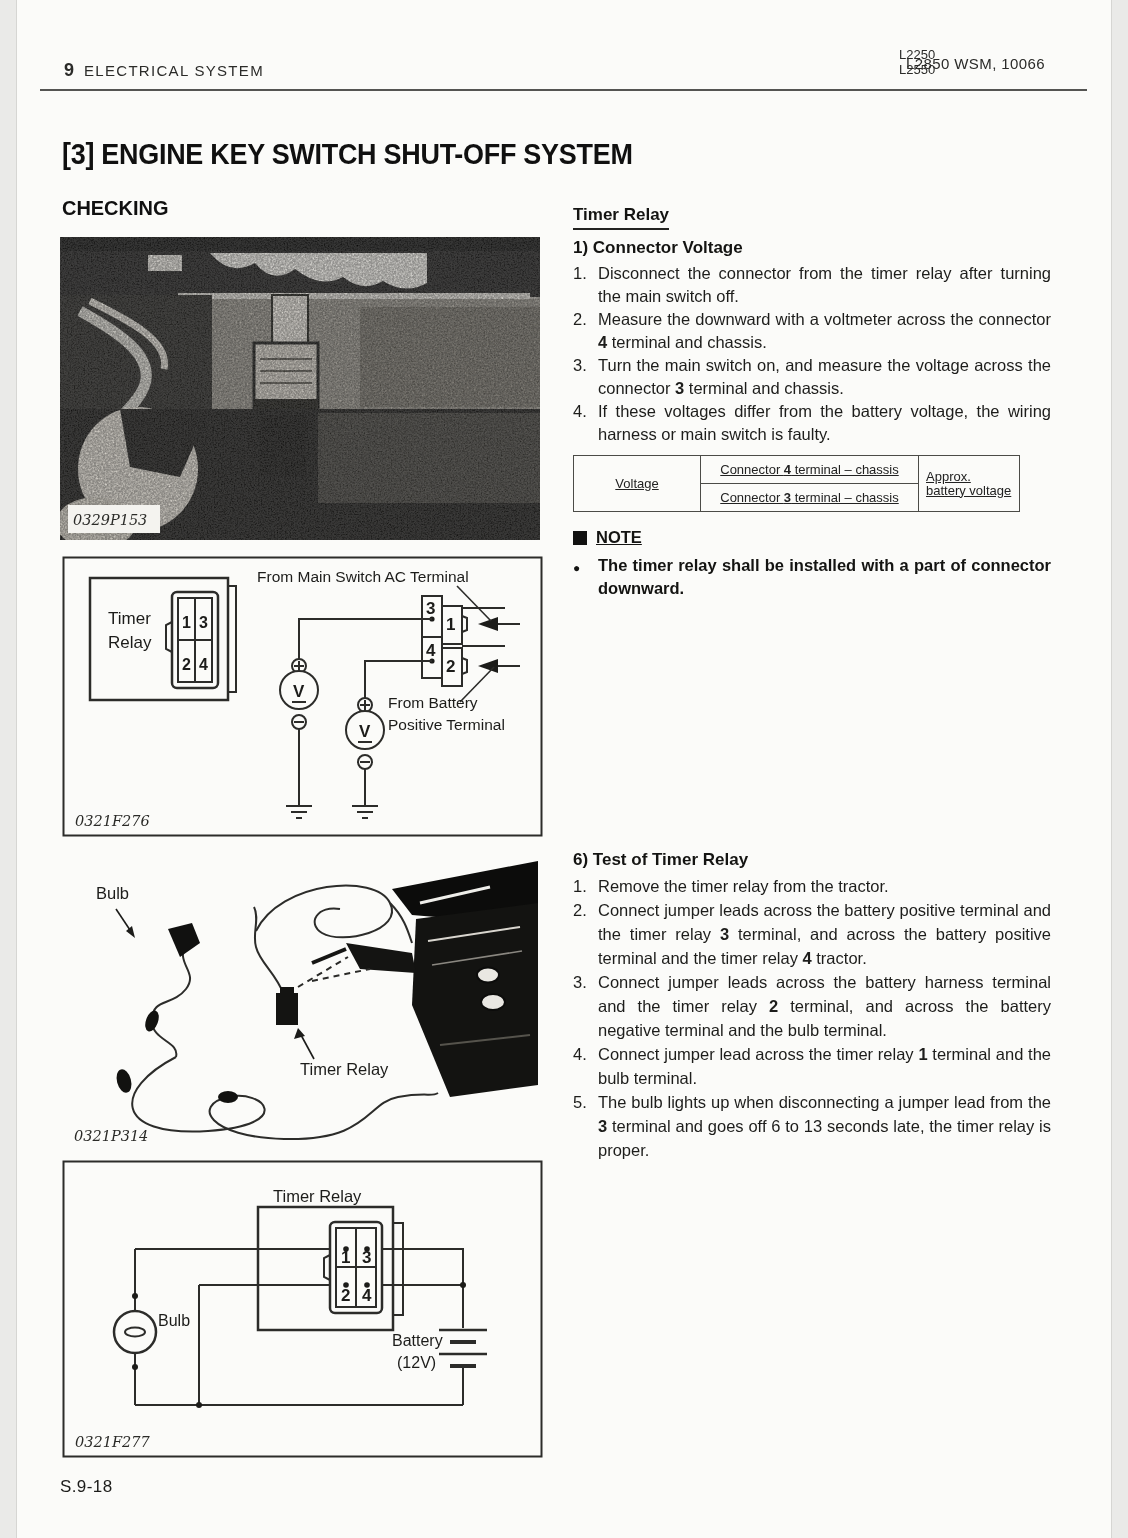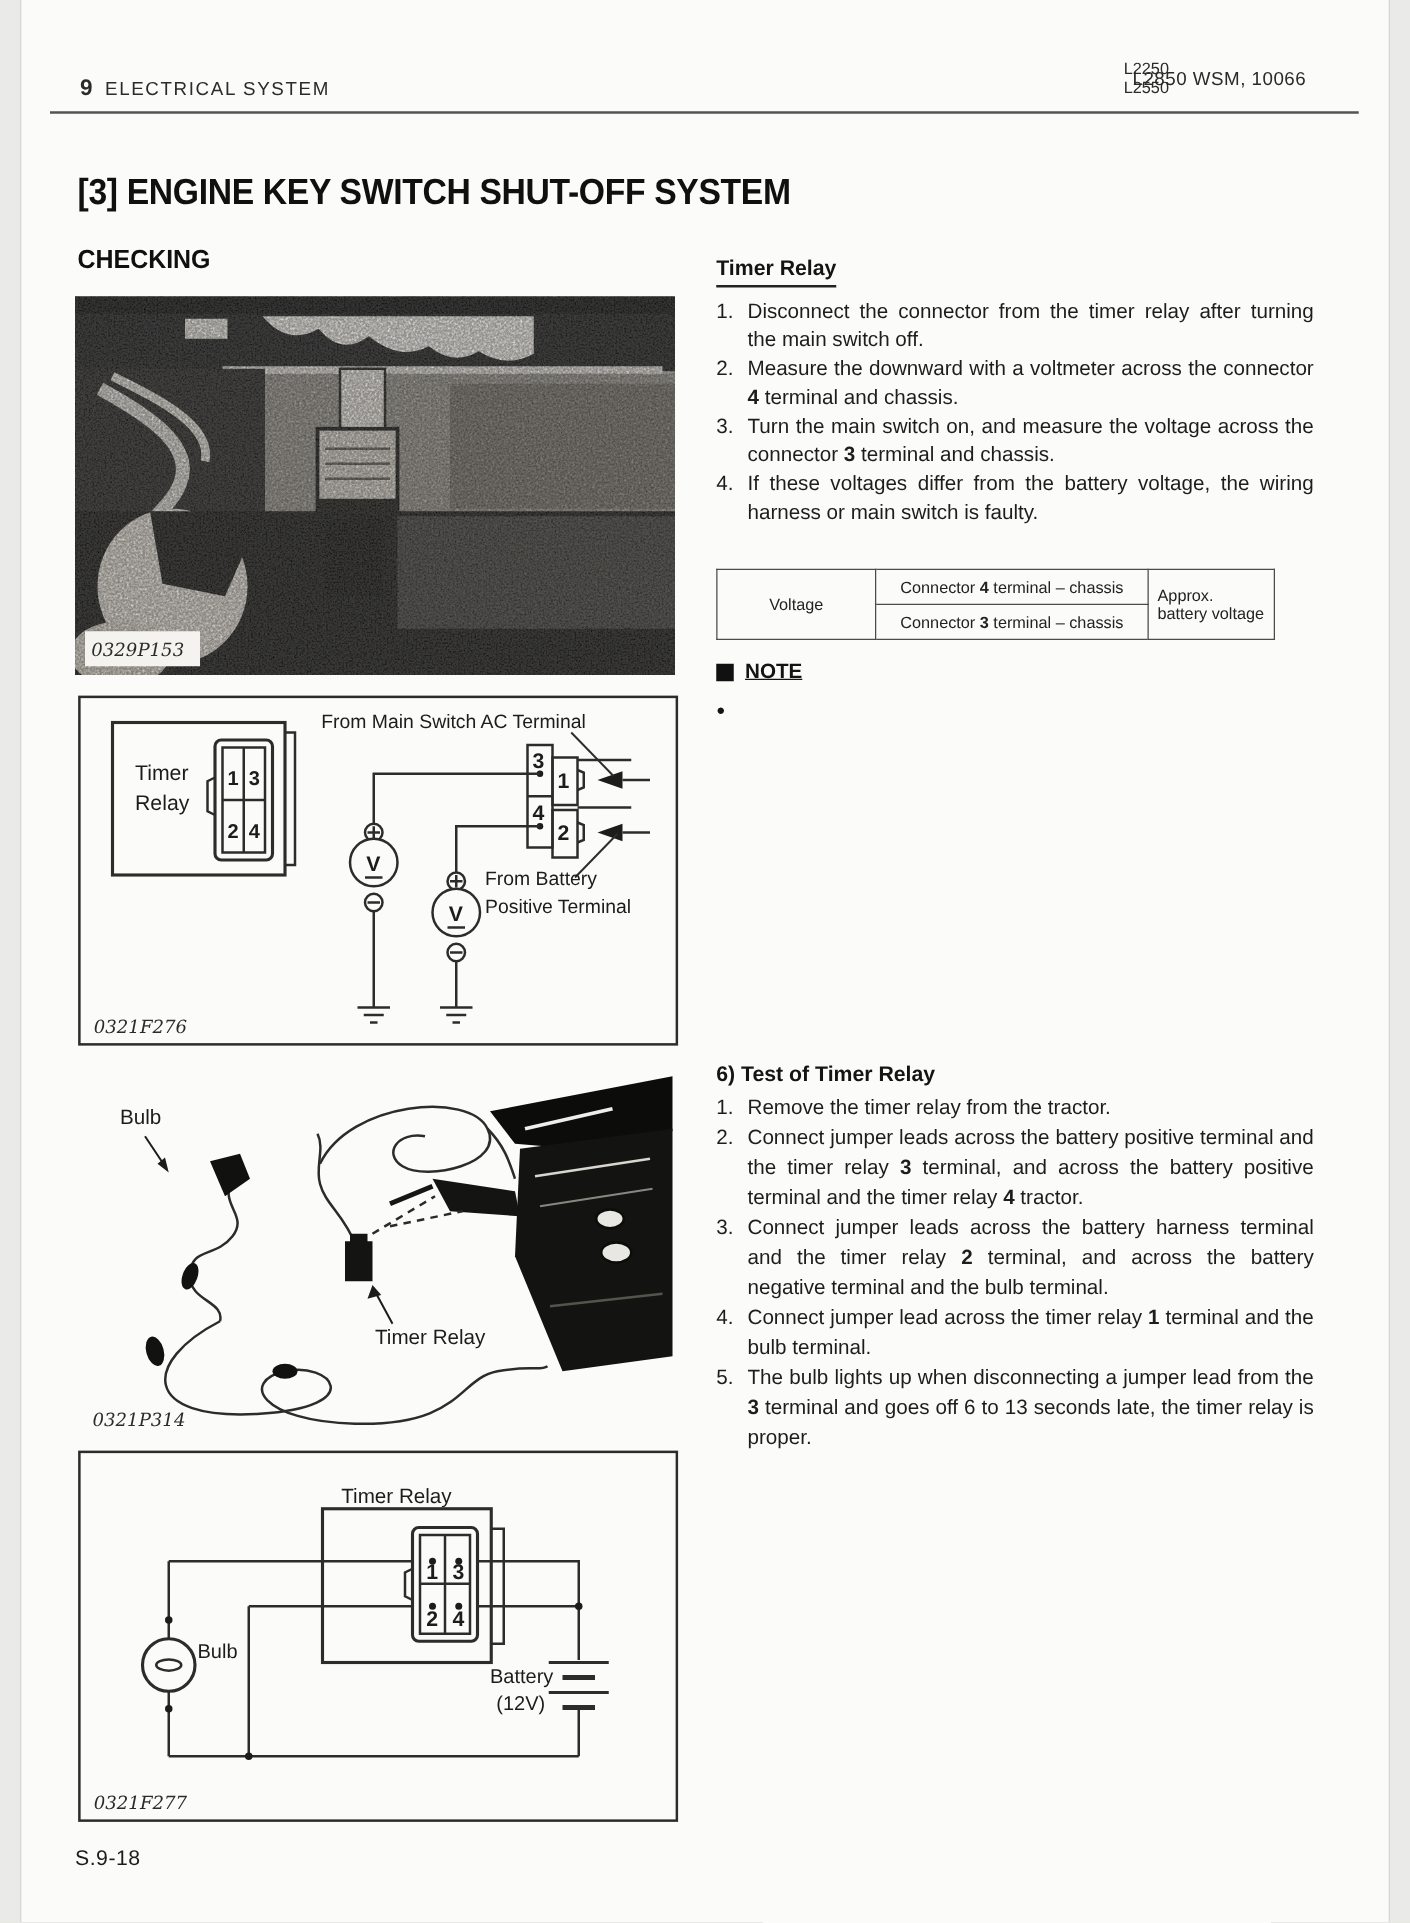--- a/index.html
+++ b/index.html
@@ -30,21 +30,21 @@
   .rc-h3{display:inline-block;font-size:17px;font-weight:bold;border-bottom:2px solid #232321;
          padding-bottom:3px;margin:0 0 8px 0;color:#141412;}
   .rc-h4{font-size:17px;font-weight:bold;margin:0 0 4px 0;color:#141412;}
   .list .li{display:flex;font-size:16.5px;line-height:23px;color:#1d1d1b;}
   .list.wide .li{line-height:24px;}
   .list .num{flex:0 0 25px;}
   .list .body{flex:1;text-align:justify;}
 
   .tablewrap{position:absolute;top:250px;left:0;width:447px;}
   .vtable{border-collapse:collapse;width:100%;}
-  .vtable td{border:1.5px solid #4b4b47;font-size:13px;color:#222;height:27px;padding:0 6px;}
+  .vtable td{border:1.5px solid #4b4b47;font-size:13px;color:#222;height:27px;padding:0 6px;text-decoration:underline;}
   .vtable td.c1{width:114px;text-align:center;}
   .vtable td.mid{text-align:center;}
   .vtable td.c3{width:86px;line-height:14px;padding:2px 7px;}
 
   .note{position:absolute;top:323px;left:0;width:478px;color:#141412;}
   .note-h{display:flex;align-items:center;font-size:16.5px;font-weight:bold;margin-bottom:7px;text-decoration:underline;}
   .sq{width:14px;height:14px;background:#111;margin-right:9px;}
   .note-row{display:flex;font-size:16.5px;font-weight:bold;line-height:23px;}
   .note-bullet{flex:0 0 25px;font-size:12px;padding-top:3px;}
   .note-text{flex:1;text-align:justify;}
@@ -275,20 +275,21 @@
       <text x="330" y="186" class="dtxt" style="font-size:16px">Battery</text>
       <text x="335" y="208" class="dtxt" style="font-size:16px">(12V)</text>
       <text x="13" y="287" class="figlabel">0321F277</text>
     </svg>
   </div>
 
   <div class="rcol">
     <div>
       <h3 class="rc-h3">Timer Relay</h3>
     </div>
+    <h4 class="rc-h4">1) Connector Voltage</h4>
     <div class="list">
         <div class="li">
           <span class="num">1.</span>
           <span class="body"><span>Disconnect the connector from the timer relay after turning the main switch off.</span></span>
         </div>
         <div class="li">
           <span class="num">2.</span>
           <span class="body"><span>Measure the downward with a voltmeter across the connector </span><b>4</b><span> terminal and chassis.</span></span>
         </div>
         <div class="li">
@@ -317,20 +318,21 @@
     </div>
 
     <div class="note">
       <div class="note-h">
         <span class="sq"></span>
         <span>NOTE</span>
       </div>
       <div class="note-row">
         <span class="note-bullet">●</span>
         <span class="note-text">
+          <p>The timer relay shall be installed with a part of connector downward.</p>
         </span>
       </div>
     </div>
 
     <div class="sub2">
       <h4 class="rc-h4">6) Test of Timer Relay</h4>
       <div class="list wide">
           <div class="li">
             <span class="num">1.</span>
             <span class="body"><span>Remove the timer relay from the tractor.</span></span>

